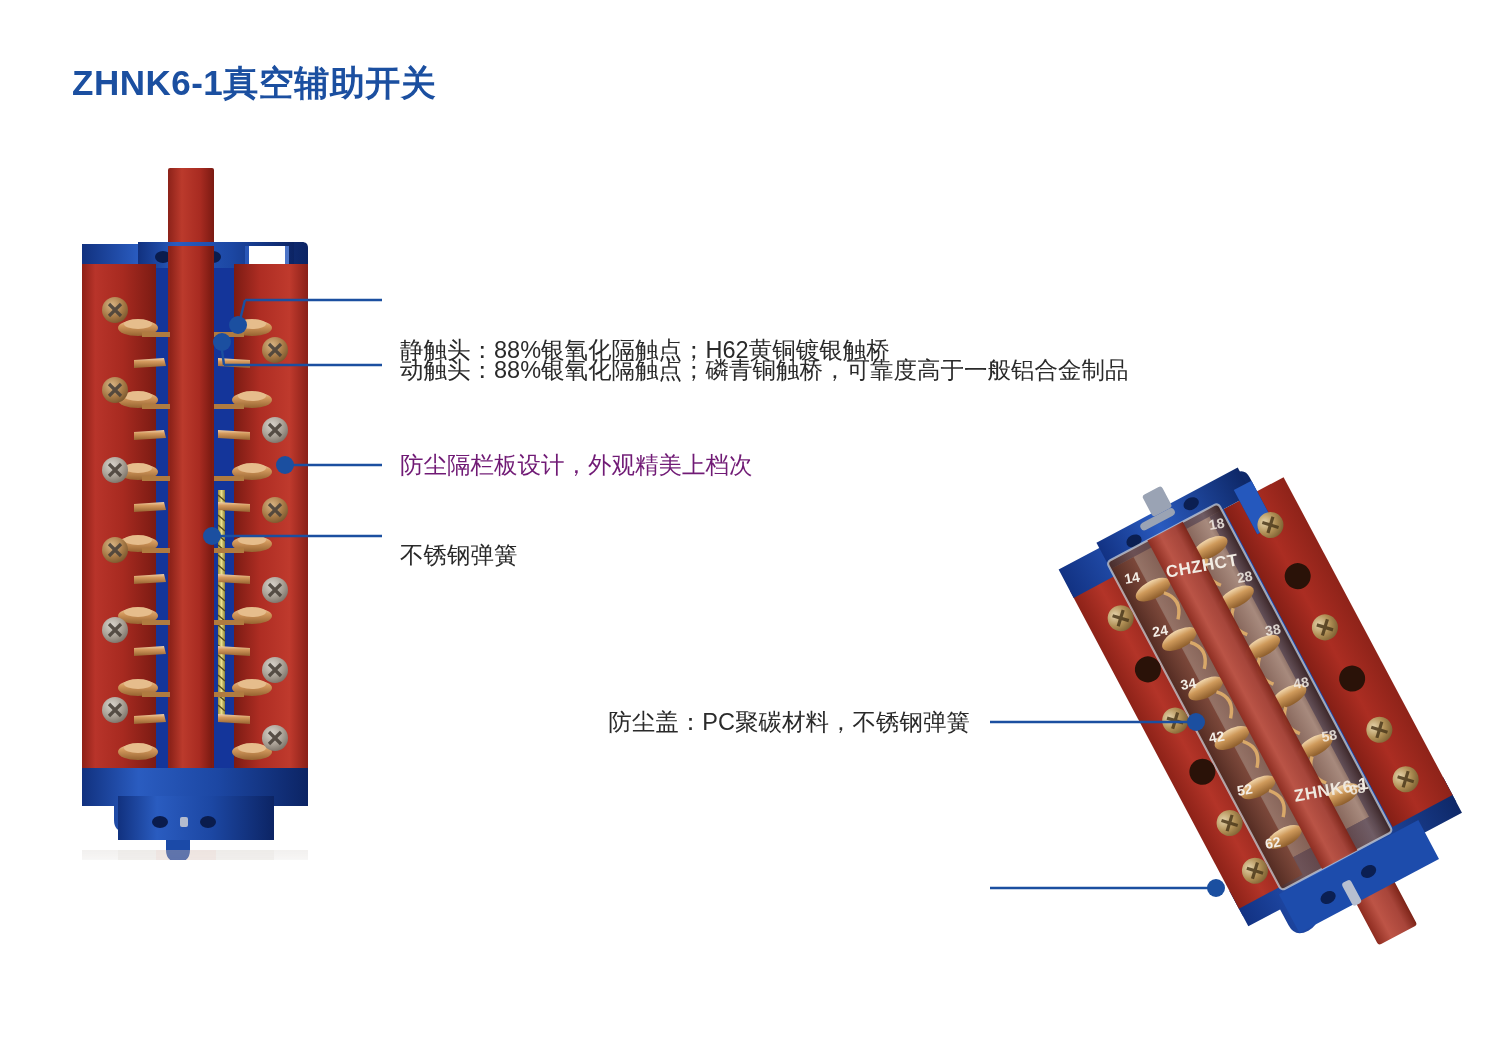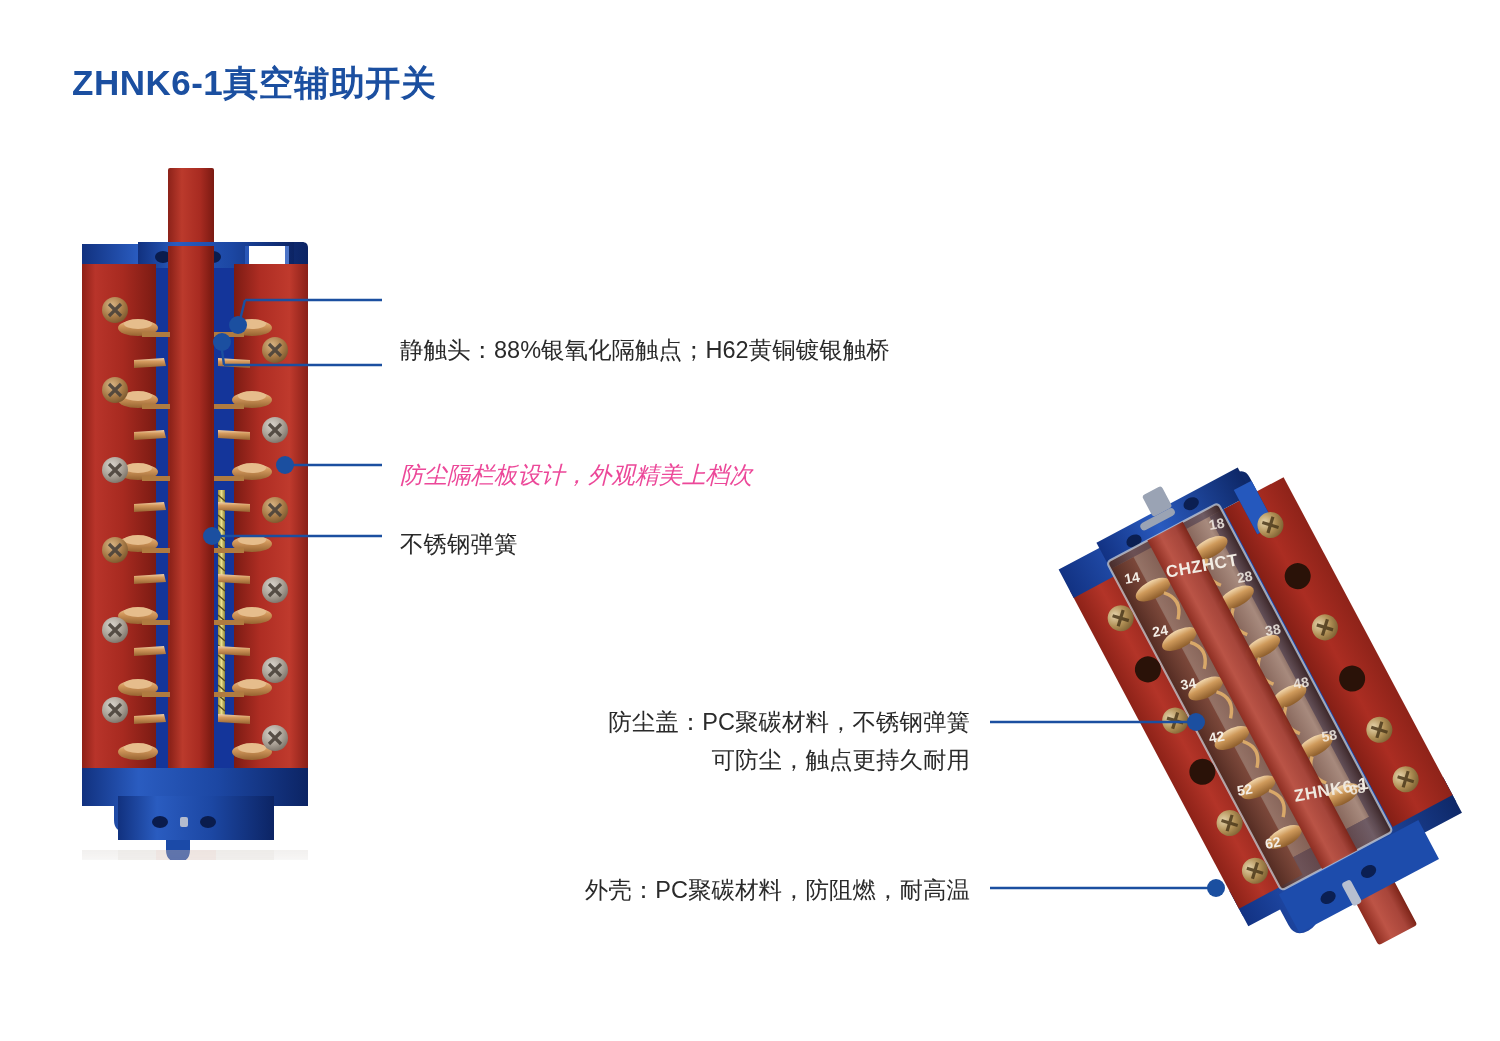--- a/index.html
+++ b/index.html
@@ -521,25 +521,24 @@
     </g>
 
     <g>
       <line x1="990" y1="888" x2="1212" y2="888" stroke="#1b4fa0" stroke-width="2.4"></line>
       <circle cx="1216" cy="888" r="9" fill="#1b4fa0"></circle>
     </g>
   </svg>
 
   <div class="callout-text" style="left: 400px; top: 286px; color: rgb(42, 42, 42); margin-top: 45px;">静触头：88%银氧化隔触点；H62黄铜镀银触桥</div>
 
-
-  <div class="callout-text" style="left: 400px; top: 456px; color: #ec4899; font-style: italic;">防尘隔栏板设计，外观精美上档次</div>
-
-  <div class="callout-text" style="left: 400px; top: 525px; color: rgb(42, 42, 42);">不锈钢弹簧</div>
+  <div class="callout-text" style="left: 400px; top: 351px; color: rgb(42, 42, 42);">动触头：88%银氧化隔触点；磷青铜触桥，可靠度高于一般铝合金制品</div>
+
+  <div class="callout-text" style="left: 400px; top: 446px; color: #701a75;">防尘隔栏板设计，外观精美上档次</div>
+
+  <div class="callout-text" style="left: 400px; top: 536px; color: rgb(42, 42, 42);">不锈钢弹簧</div>
 
   <div class="callout-text right-align" style="left: 460px; top: 703px; width: 510px; color: rgb(42, 42, 42);">
     <div>防尘盖：PC聚碳材料，不锈钢弹簧</div>
-    <div>可防尘，触点更持久耐用</div>
   </div>
 
-  <div class="callout-text right-align" style="left: 460px; top: 871px; width: 510px; color: rgb(42, 42, 42);">外壳：PC聚碳材料，防阻燃，耐高温</div>
 
 </div>
 
 </body></html>

